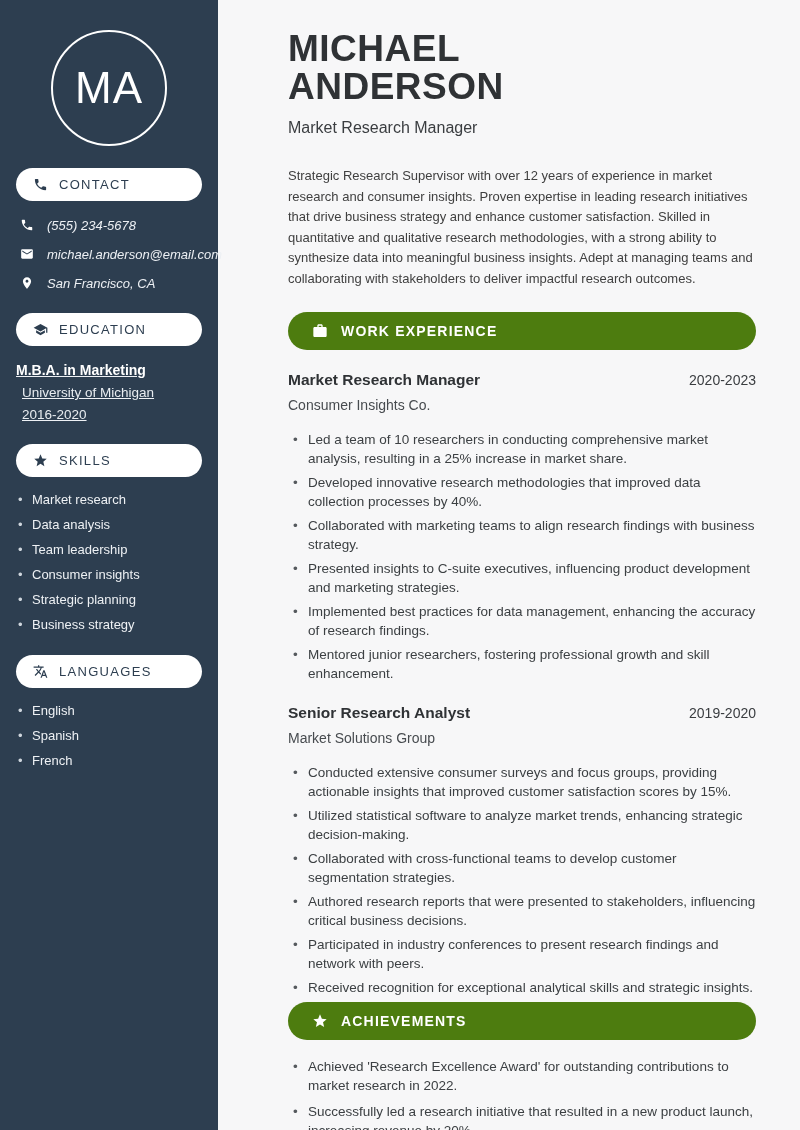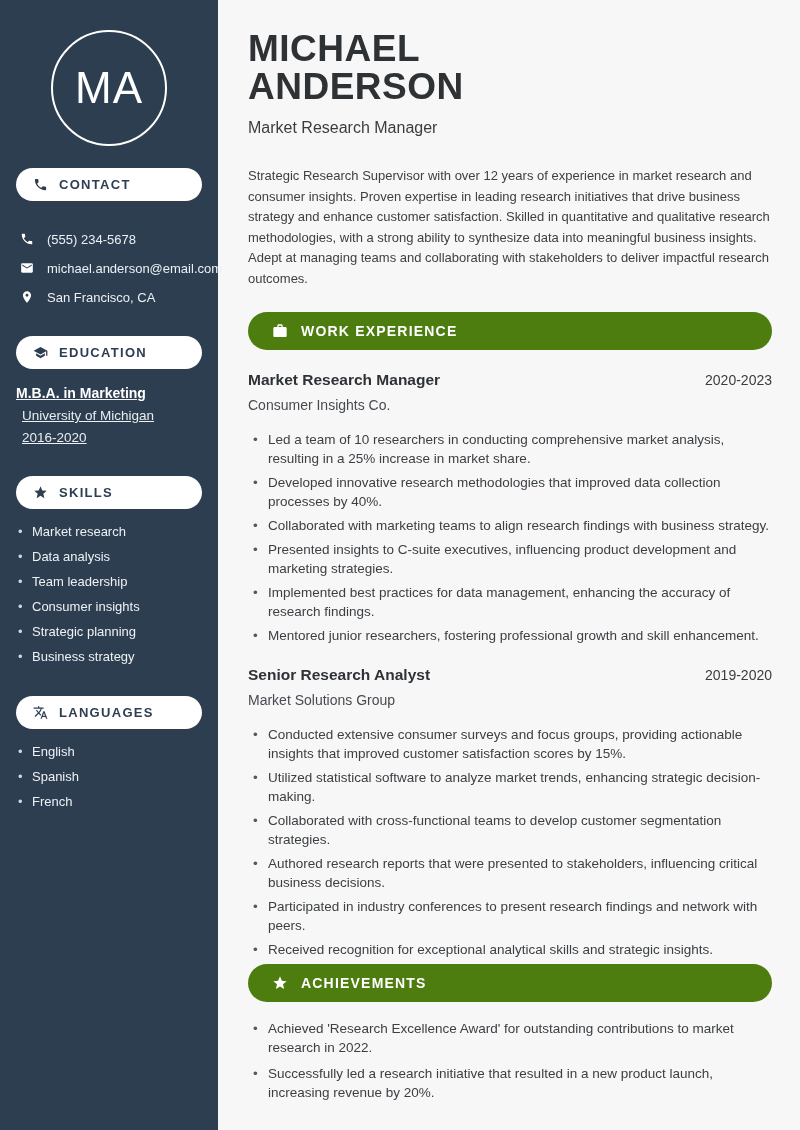--- a/index.html
+++ b/index.html
@@ -19,46 +19,46 @@
   .avatar {
     width:116px; height:116px; border:2.5px solid #ffffff; border-radius:50%;
     margin:30px auto 0; display:flex; align-items:center; justify-content:center;
   }
   .avatar-initials {
     font-size:44px; font-weight:400; color:#ffffff; letter-spacing:1px;
   }
   .side-pill {
     margin:0 16px; height:33px; background:#ffffff; border-radius:17px;
     display:flex; align-items:center; gap:11px; padding:16px 17px;
-    color:#2d3e50; font-weight:bold; font-size:13px; letter-spacing:1.3px;
+    color:#2d3e50; font-weight:normal; font-size:13px; letter-spacing:1.3px;
   }
   .side-pill svg { width:15px; height:15px; fill:#2d3e50; flex-shrink:0; }
   .mt-contact { margin-top:22px; }
-  .mt-section { margin-top:31px; }
-
-  .contact-list { list-style:none; margin-top:30px; padding:0 14px 0 20px; }
+  .mt-section { margin-top:22px; }
+
+  .contact-list { list-style:none; margin-top:16px; padding:0 14px 0 20px;font-style:italic; }
   .contact-list li {
     display:flex; align-items:center; gap:13px;
     font-size:13px; color:#edf0f4; margin-bottom:13px; min-height:16px;
   }
   .contact-list svg { width:14px; height:14px; fill:#ffffff; flex-shrink:0; }
 
   .edu-block { padding:16px 16px 0;text-decoration:underline; }
   .edu-degree { font-weight:bold; font-size:14px; color:#ffffff; margin-bottom:7px; }
   .edu-school, .edu-years { font-size:13.5px; color:#e8ecf0; margin-bottom:7px;margin-left:6px; }
 
   .dot-list { list-style:none; margin-top:15px; padding:0 14px 0 18px; }
   .dot-list li {
     position:relative; padding-left:14px; font-size:13px; color:#eef1f4;
     margin-bottom:9px; line-height:16px;
   }
   .dot-list li::before { content:"•"; position:absolute; left:0; color:#cfd6dd; }
 
   
-  .main { flex:1; padding:30px 28px 0 30px; }
+  .main { flex:1; padding:30px 44px 0 30px;margin-left:40px; }
   .name-line {
     font-size:37px; font-weight:bold; color:#2f3235;
     line-height:38px; letter-spacing:0.5px;
   }
   .job-title { font-size:16px; color:#3a3d40; margin-top:13px; }
   .summary { font-size:13px; line-height:20.5px; color:#404040; margin-top:29px; }
 
   .dark-pill {
     margin-top:23px; height:38px; background:#4d7c0f; border-radius:19px;
     display:flex; align-items:center; gap:13px; padding:0 24px;

